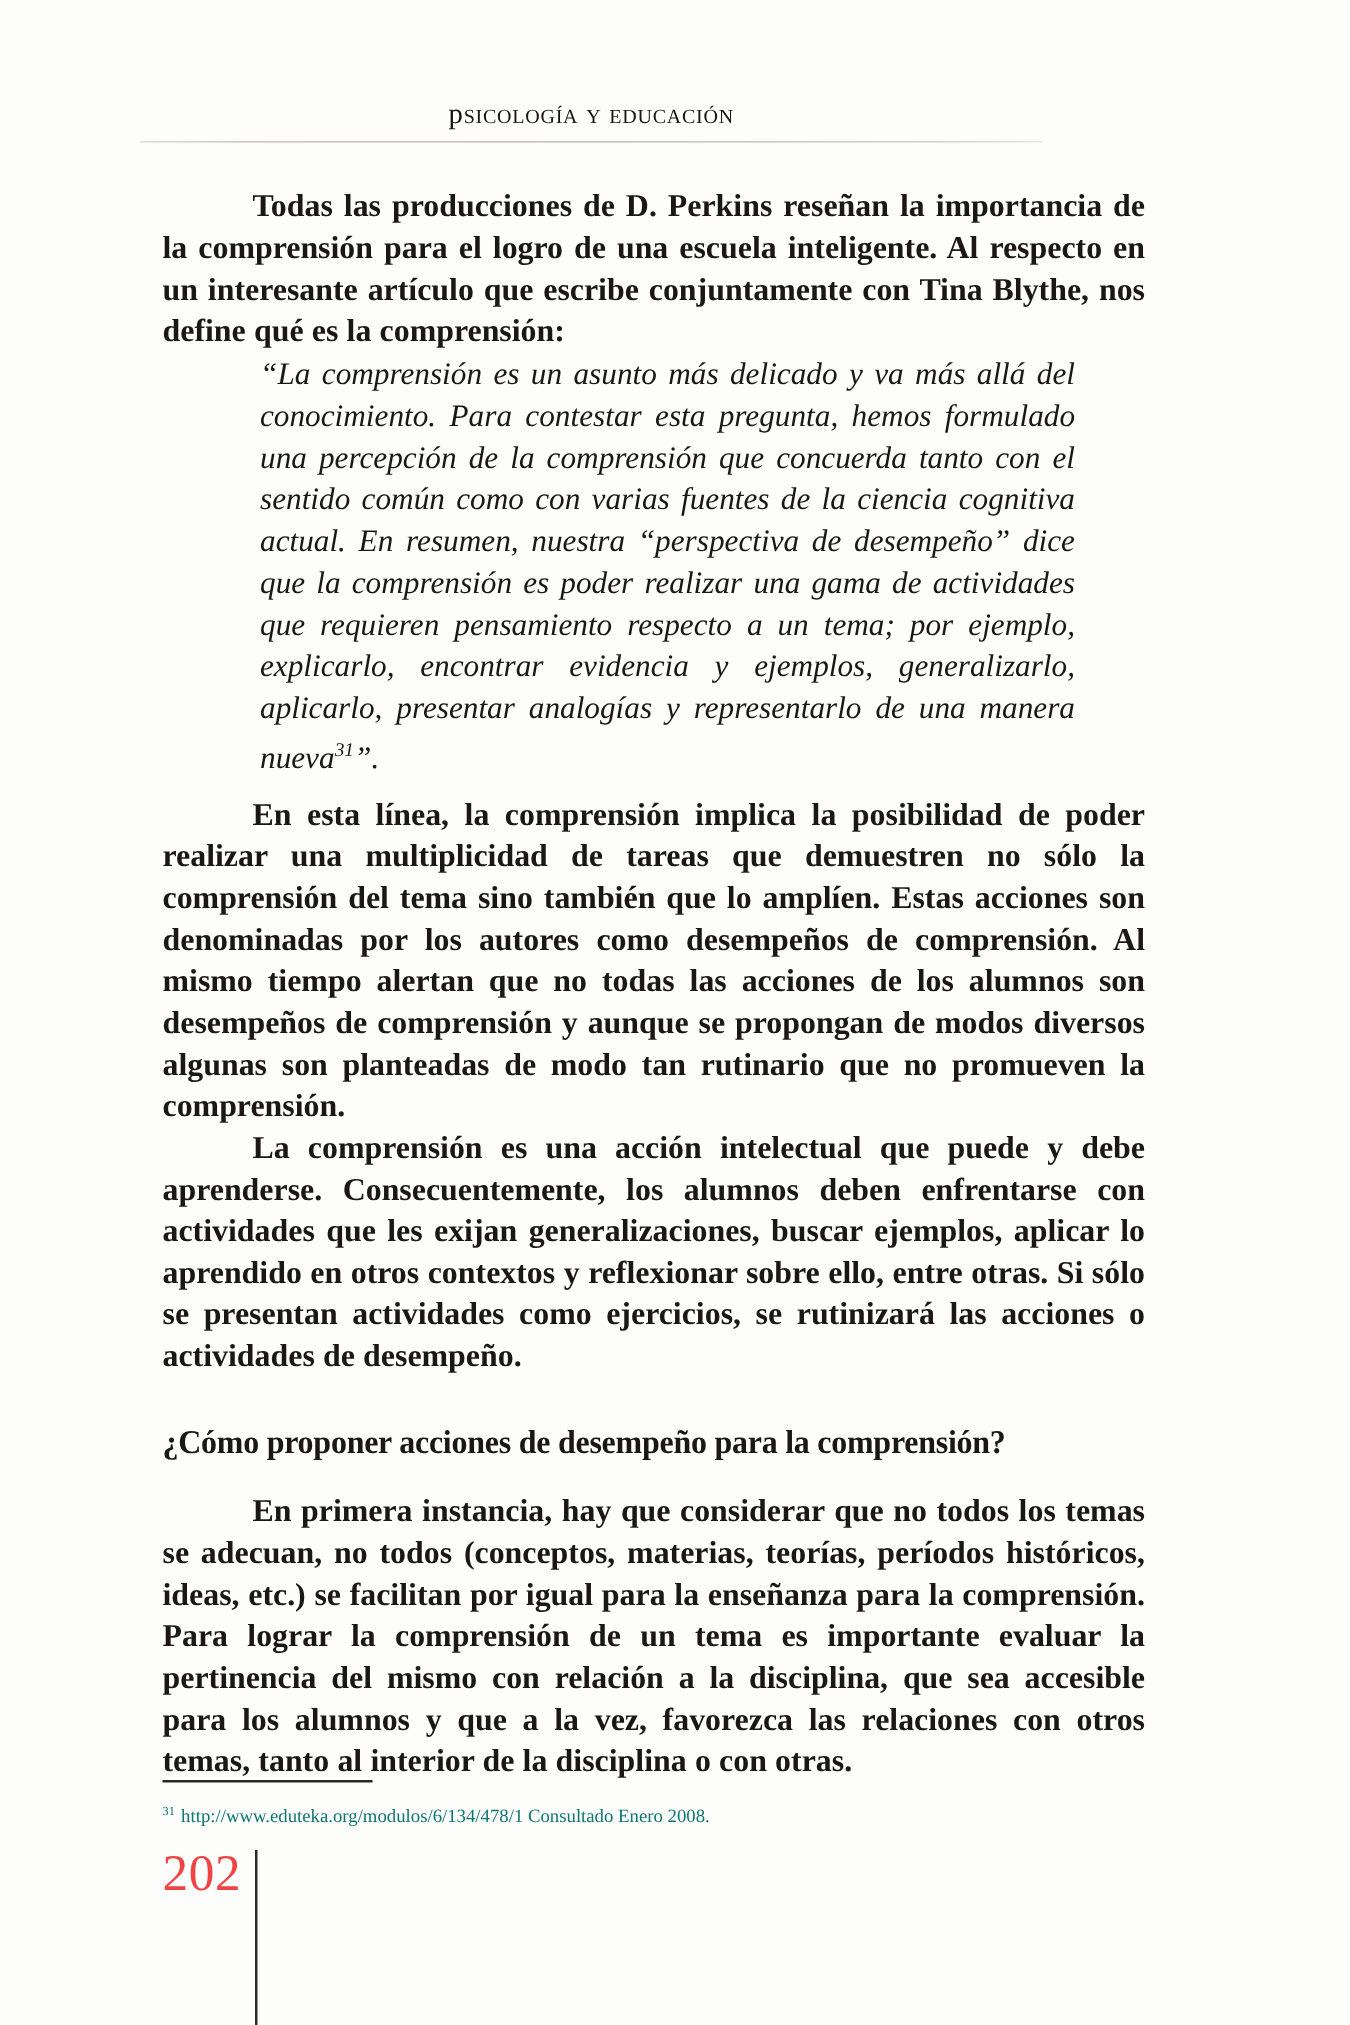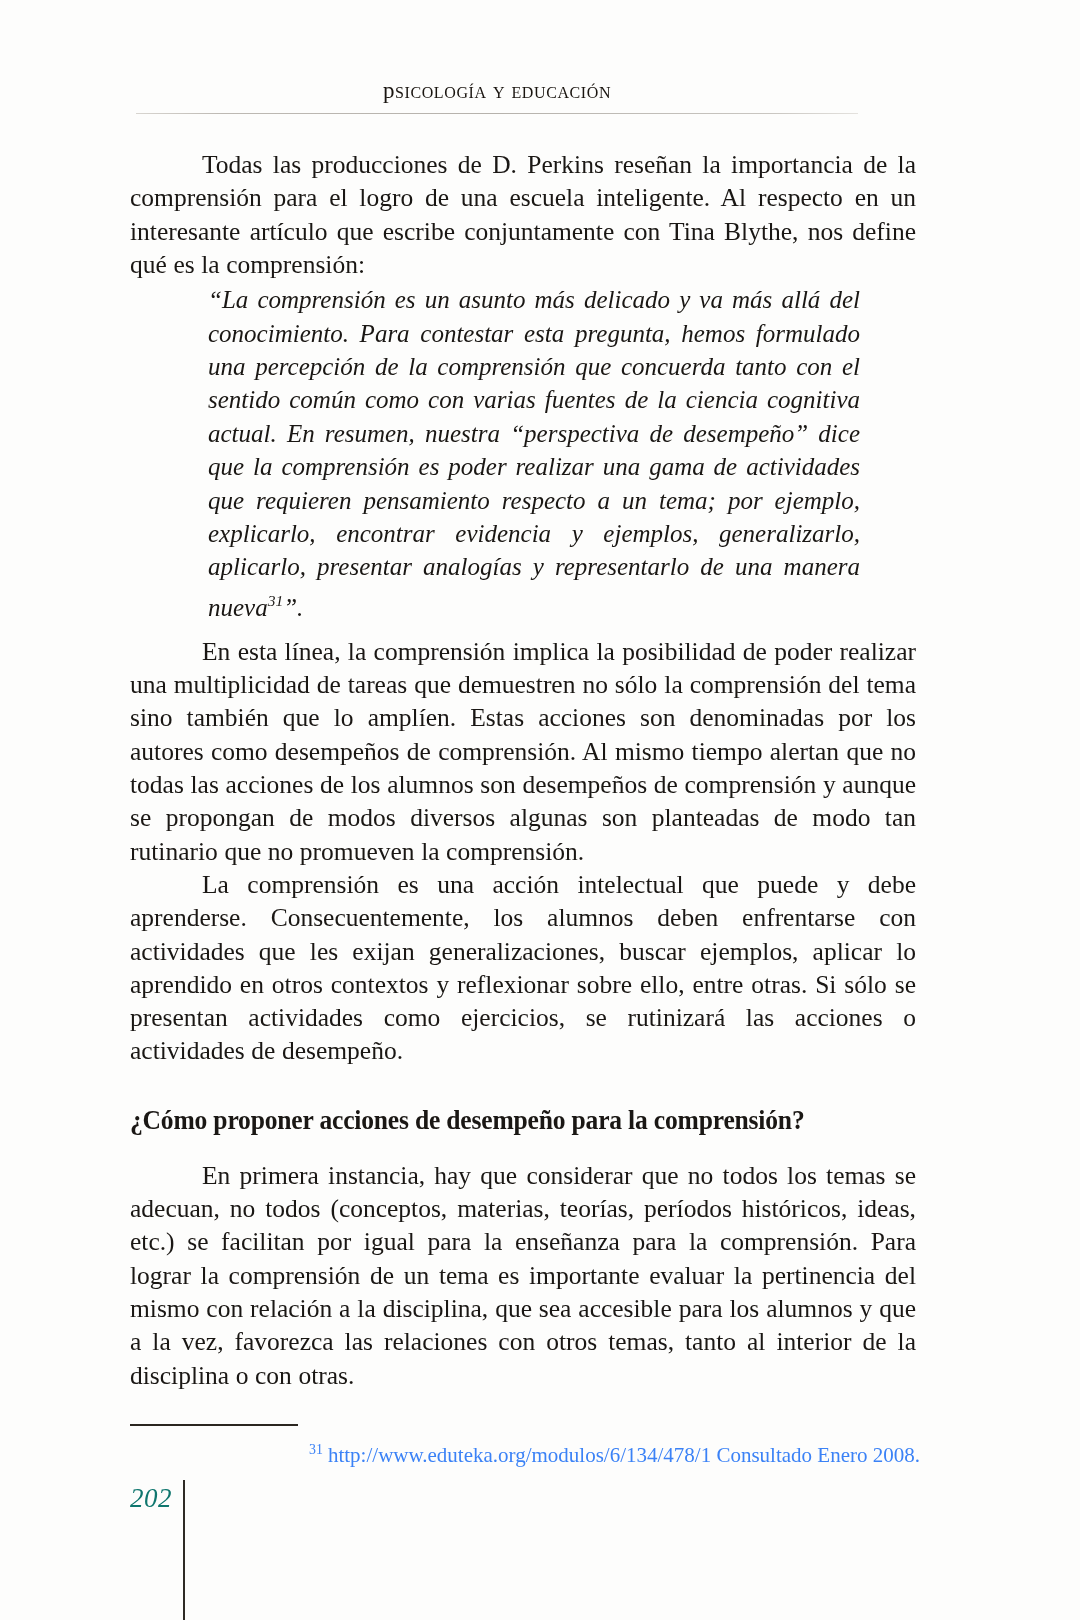--- a/index.html
+++ b/index.html
@@ -16,21 +16,21 @@
     position: relative;
     width: 1080px;
     height: 1620px;
     background: #fdfdfc;
     overflow: hidden;
   }
 
   
   .runhead-wrap {
     position: absolute;
-    left: 136px;
+    left: 112px;
     top: 78px;
     width: 722px;
   }
   .runhead {
     text-align: center;
     font-size: 23px;
     letter-spacing: 0.6px;
     color: #19140f;
     font-variant: small-caps;
     text-transform: lowercase;
@@ -52,20 +52,21 @@
 
   p.body {
     margin: 0;
     font-size: 25.5px;
     line-height: 33.3px;
     text-align: justify;
     text-indent: 72px;
     -webkit-hyphens: none;
     hyphens: none;
     word-spacing: 0.2px;
+    font-weight: bold;
   }
 
   
   .quote {
     margin: 2px 0 11px 0;
     padding-left: 78px;
     padding-right: 56px;
     font-style: italic;
     font-size: 25px;
     line-height: 33.4px;
@@ -100,46 +101,44 @@
     top: 1424px;
     width: 790px;
   }
   .footnote-rule {
     width: 168px;
     height: 1.6px;
     background: #2b2620;
     margin-bottom: 11px;
   }
   .footnote-text {
-    font-size: 21px;
+    font-size: 15px;
     line-height: 25px;
-    color: #3b82f6;
+    color: #0f766e;
     white-space: nowrap;
-    text-align: right;
   }
   .footnote-text sup {
     font-size: 0.66em;
     vertical-align: 0.56em;
     margin-right: 5px;
   }
 
   
   .folio {
     position: absolute;
     left: 130px;
     top: 1478px;
     display: flex;
     align-items: flex-start;
   }
   .folio-num {
-    font-size: 27px;
+    font-size: 41px;
     line-height: 40px;
-    color: #0f766e;
+    color: #ef4444;
     letter-spacing: 0.5px;
-    font-style: italic;
   }
   .folio-rule {
     width: 2px;
     height: 142px;
     background: #2e2a25;
     margin-left: 11px;
     margin-top: 2px;
   }
 </style>
 </head>

